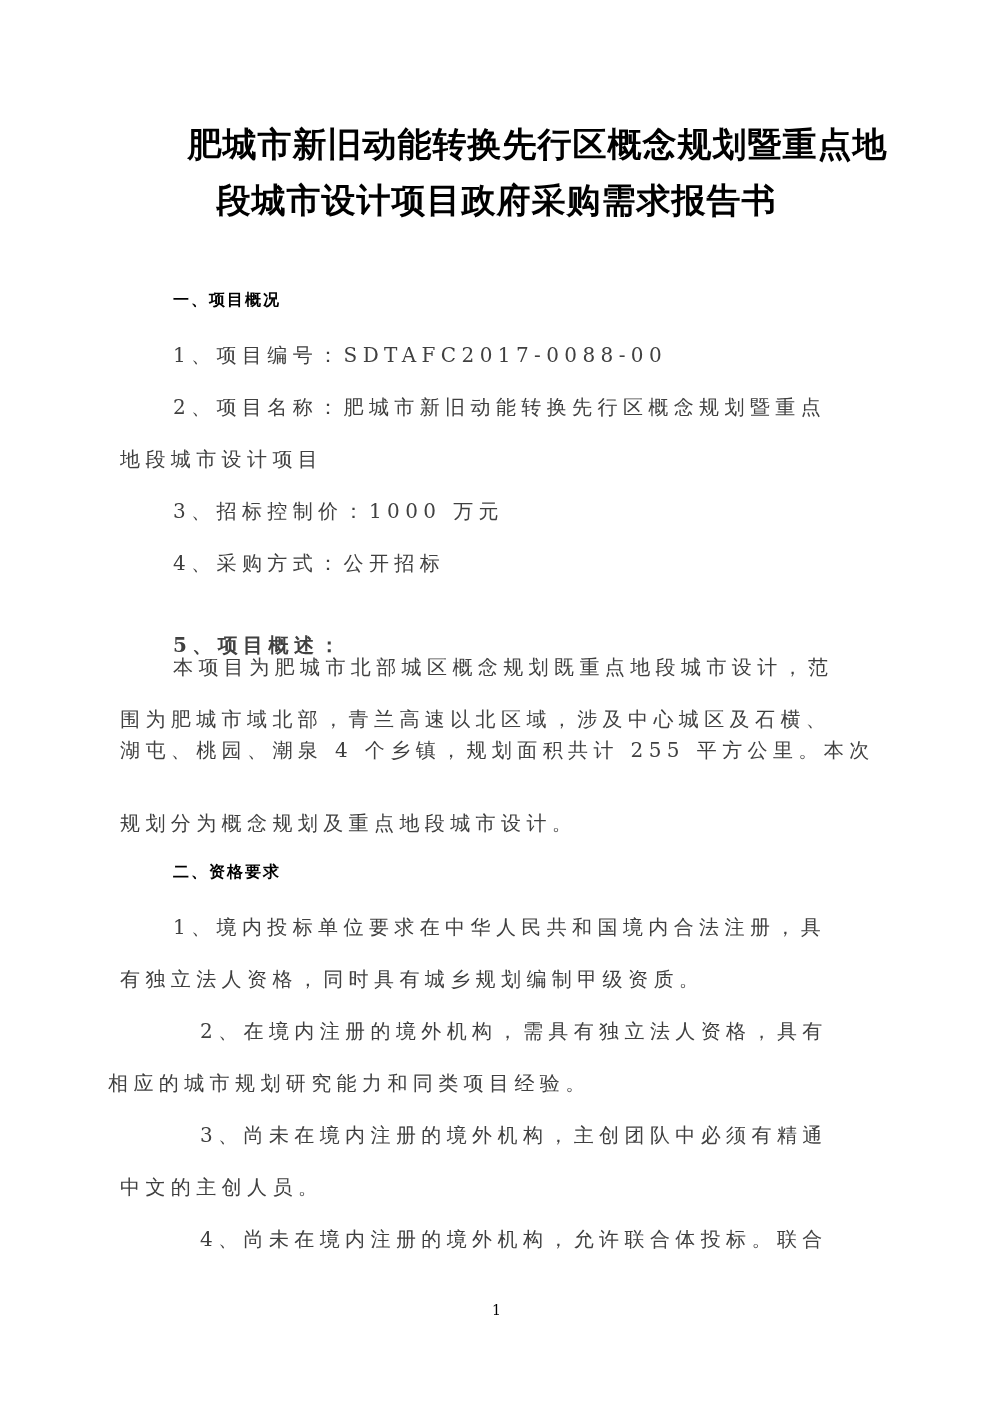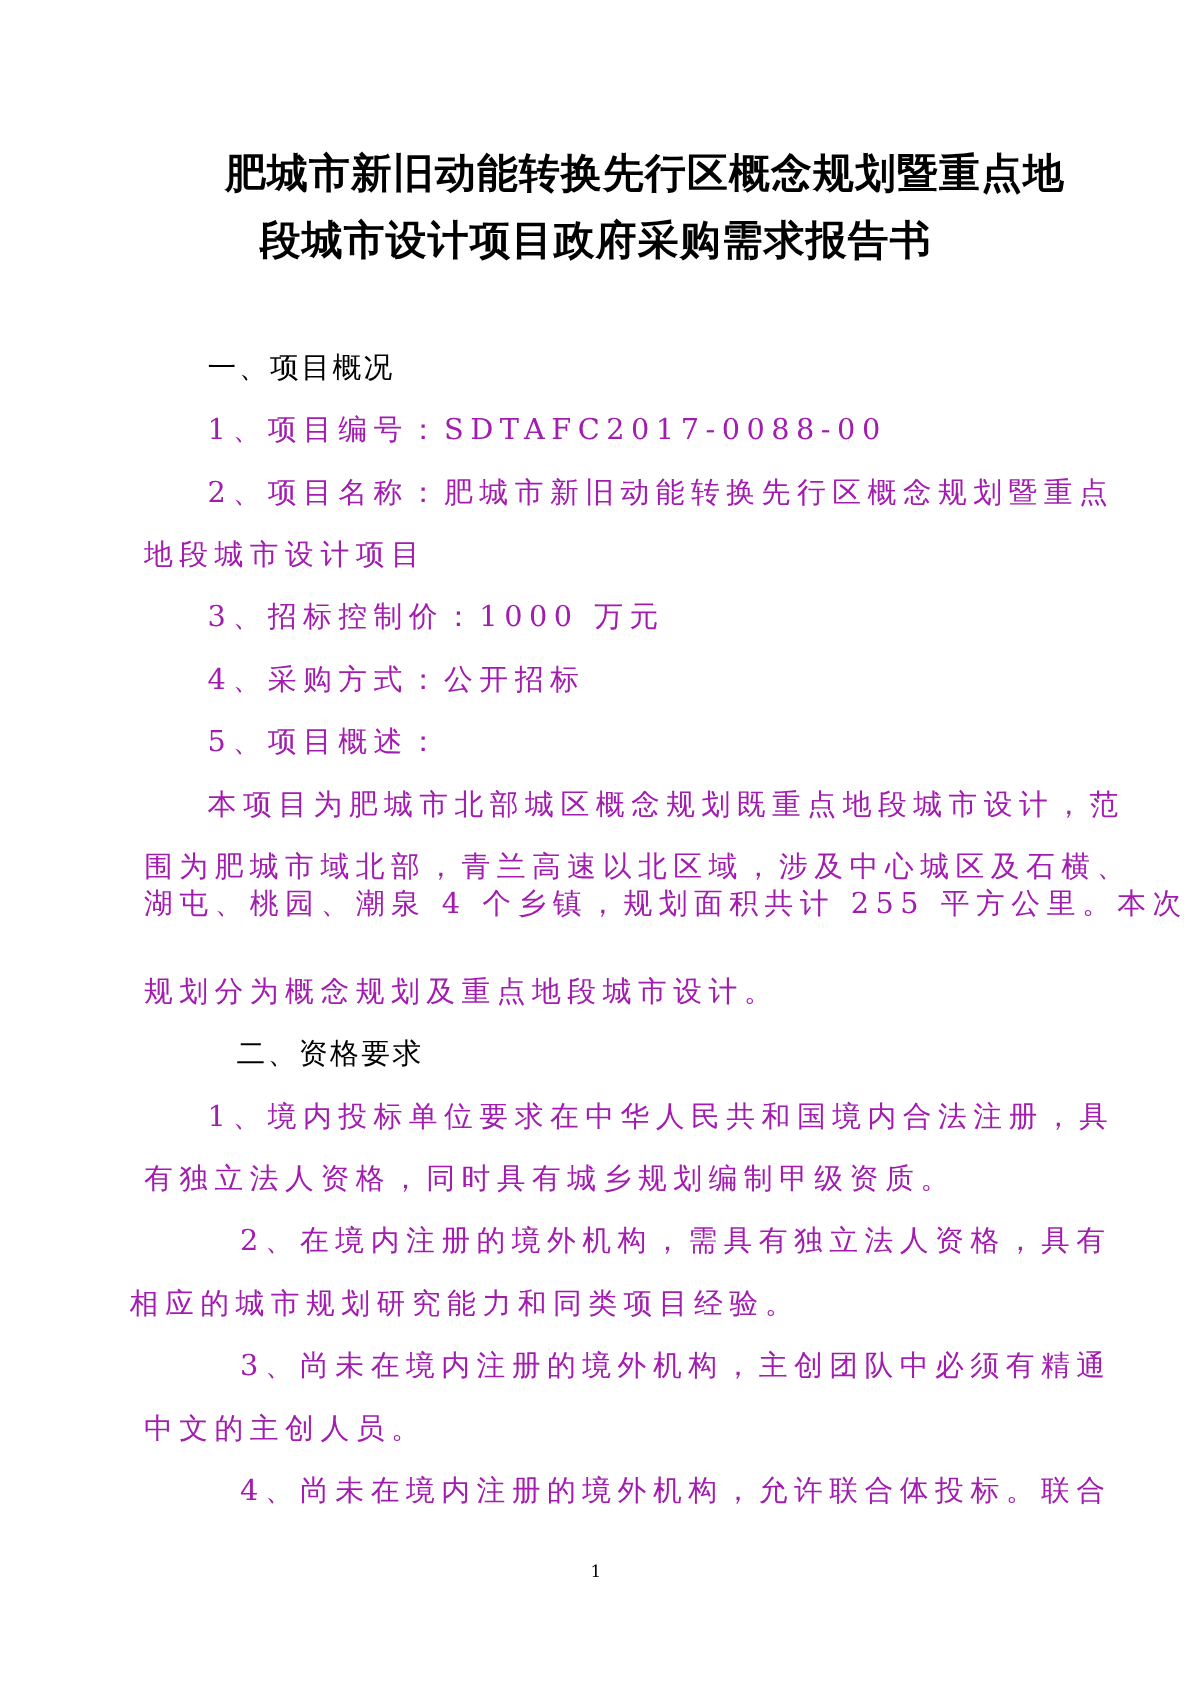--- a/index.html
+++ b/index.html
@@ -4,26 +4,26 @@
   <style>
     html, body { margin: 0; padding: 0; background: #ffffff; }
     body { width: 993px; height: 1404px; position: relative; overflow: hidden; }
     .page { position: absolute; left: 0; top: 0; width: 993px; height: 1404px; background: #ffffff; }
     .title {
       position: absolute; left: 0; width: 993px; text-align: center;
       font-family: "DejaVu Sans", sans-serif; font-weight: bold; font-size: 34px;
       color: #000; letter-spacing: 1px; white-space: nowrap;
     }
     .line {
-      position: absolute; white-space: nowrap; color: #a21caf;
-      font-family: "DejaVu Serif", serif; font-size: 24px; letter-spacing: 5.4px;
+      position: absolute; white-space: nowrap; color: #404040;
+      font-family: "DejaVu Serif", serif; font-size: 20px; letter-spacing: 5.4px;
     }
     .heading {
       position: absolute; white-space: nowrap; color: #000;
-      font-family: "DejaVu Sans", sans-serif; font-weight: normal; font-size: 24px; letter-spacing: 2px;
+      font-family: "DejaVu Sans", sans-serif; font-weight: bold; font-size: 16px; letter-spacing: 2px;
     }
     .pagenum {
       position: absolute; left: 0; width: 993px; text-align: center;
       font-family: "DejaVu Serif", serif; font-size: 14px; color: #000;
     }
   </style>
 </head>
 <body>
 
 <div class="page">
@@ -31,27 +31,27 @@
   <div class="title" style="top:122px;padding-left:41px;">肥城市新旧动能转换先行区概念规划暨重点地</div>
   <div class="title" style="top:178px;">段城市设计项目政府采购需求报告书</div>
 
   <div class="heading" style="left:173px; top:290px;">一、项目概况</div>
 
   <div class="line" style="left:173px; top:342px;">1、项目编号：SDTAFC2017-0088-00</div>
   <div class="line" style="left:173px; top:394px;">2、项目名称：肥城市新旧动能转换先行区概念规划暨重点</div>
   <div class="line" style="left:120px; top:446px;">地段城市设计项目</div>
   <div class="line" style="left:173px; top:498px;">3、招标控制价：1000 万元</div>
   <div class="line" style="left:173px; top:550px;text-align:right;">4、采购方式：公开招标</div>
-  <div class="line" style="left:173px; top:602px;">5、项目概述：</div>
+  <div class="line" style="left:173px; top:632px;font-weight:bold;">5、项目概述：</div>
   <div class="line" style="left:173px; top:654px;">本项目为肥城市北部城区概念规划既重点地段城市设计，范</div>
   <div class="line" style="left:120px; top:706px;text-align:center;">围为肥城市域北部，青兰高速以北区域，涉及中心城区及石横、</div>
   <div class="line" style="left:120px; top:737px;">湖屯、桃园、潮泉 4 个乡镇，规划面积共计 255 平方公里。本次</div>
   <div class="line" style="left:120px; top:810px;">规划分为概念规划及重点地段城市设计。</div>
 
-  <div class="heading" style="left:173px; top:862px;margin-left:24px;">二、资格要求</div>
+  <div class="heading" style="left:173px; top:862px;">二、资格要求</div>
 
   <div class="line" style="left:173px; top:914px;">1、境内投标单位要求在中华人民共和国境内合法注册，具</div>
   <div class="line" style="left:120px; top:966px;">有独立法人资格，同时具有城乡规划编制甲级资质。</div>
   <div class="line" style="left:200px; top:1018px;">2、在境内注册的境外机构，需具有独立法人资格，具有</div>
   <div class="line" style="left:108px; top:1070px;">相应的城市规划研究能力和同类项目经验。</div>
   <div class="line" style="left:200px; top:1122px;">3、尚未在境内注册的境外机构，主创团队中必须有精通</div>
   <div class="line" style="left:120px; top:1174px;">中文的主创人员。</div>
   <div class="line" style="left:200px; top:1226px;">4、尚未在境内注册的境外机构，允许联合体投标。联合</div>
 
   <div class="pagenum" style="top:1302px;">1</div>

